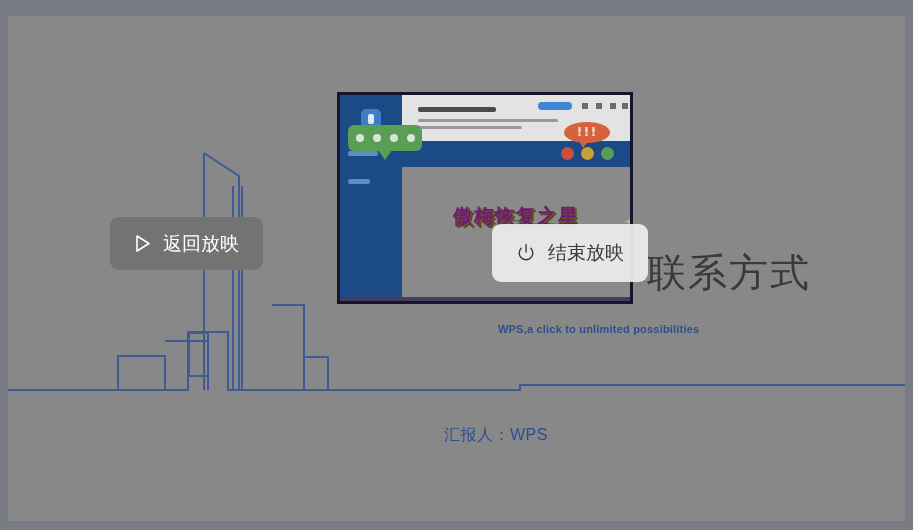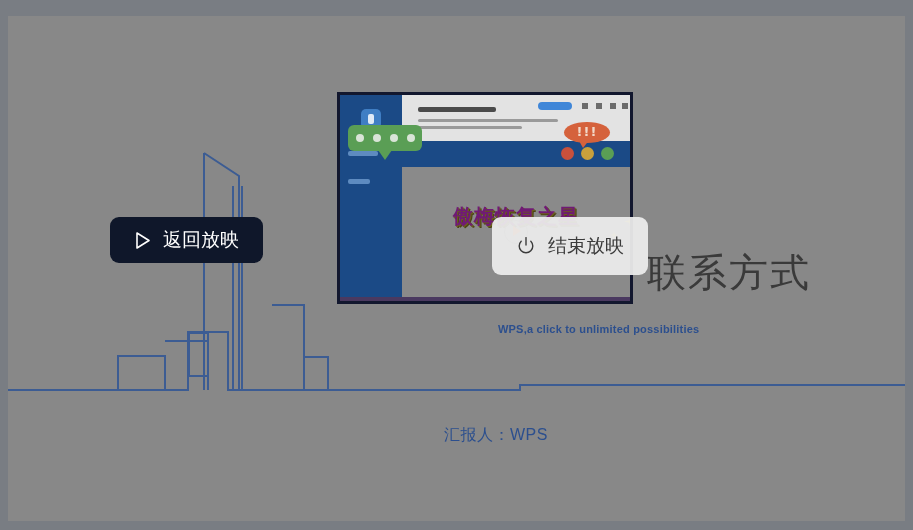--- a/index.html
+++ b/index.html
@@ -254,38 +254,38 @@
     gap: 12px;
     border-radius: 9px;
     box-sizing: border-box;
     cursor: pointer;
     user-select: none;
     white-space: nowrap;
   }
   #btn-resume {
     left: 102px;
     top: 201px;
-    height: 46px;
+    height: 53px;
     padding: 0 24px;
-    background: #0f172a;
+    background: #737373;
     color: #ffffff;
     font-size: 19px;
   }
   #btn-browse {
     left: 293px;
     top: 199px;
     height: 58px;
     padding: 0 22px;
     background: rgba(236,236,236,0.88);
     color: #3b3b3b;
     font-size: 19px;
   }
   #btn-end {
     left: 484px;
-    top: 201px;
+    top: 208px;
     height: 58px;
     padding: 0 24px;
     background: rgba(236,236,236,0.94);
     color: #3b3b3b;
     font-size: 19px;
   }
   .toolbtn .icon { display: flex; align-items: center; }
 
   
   #ref-title {

